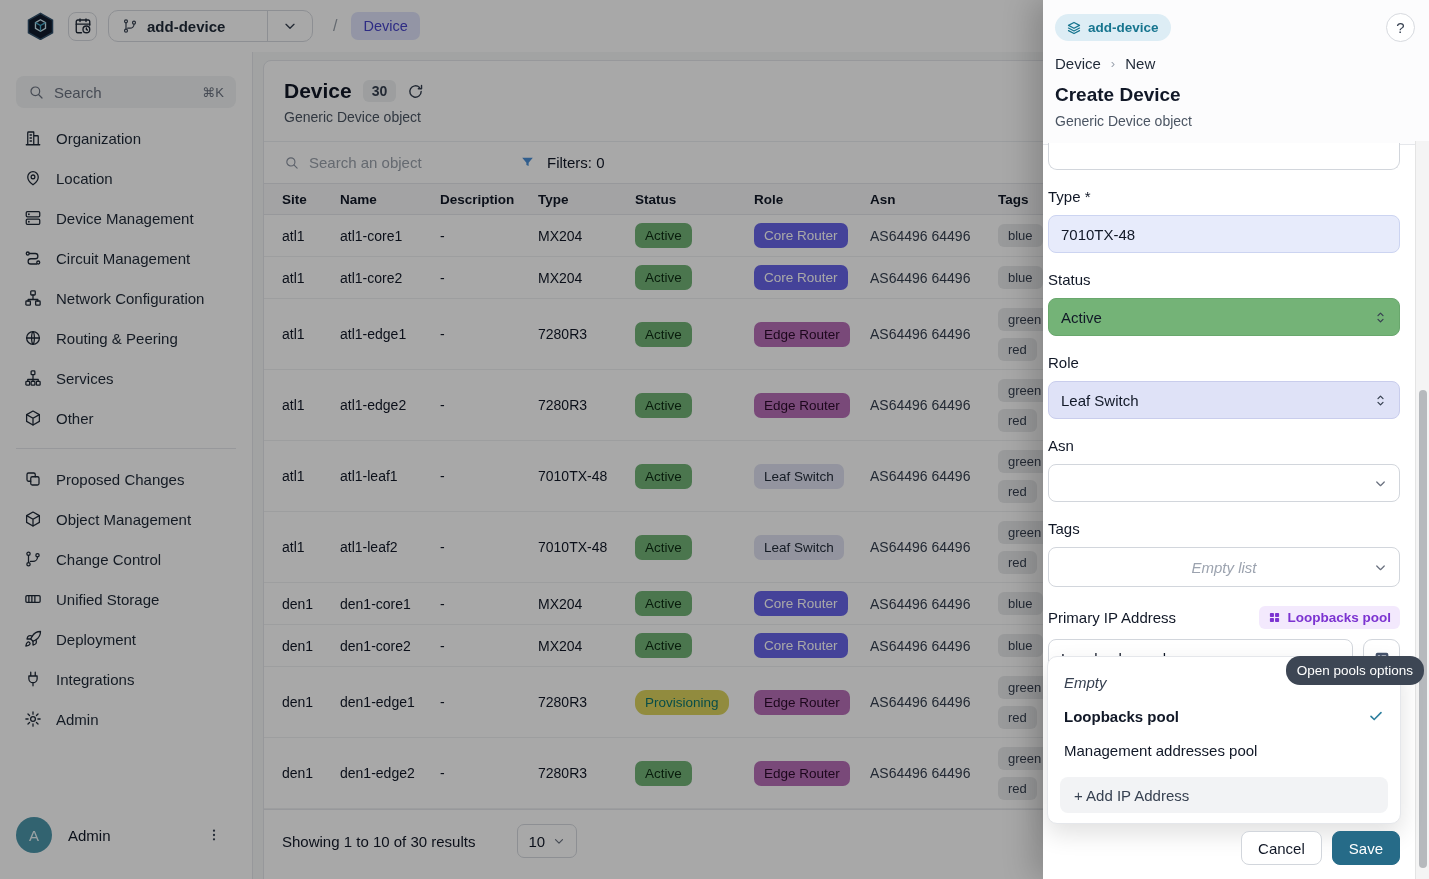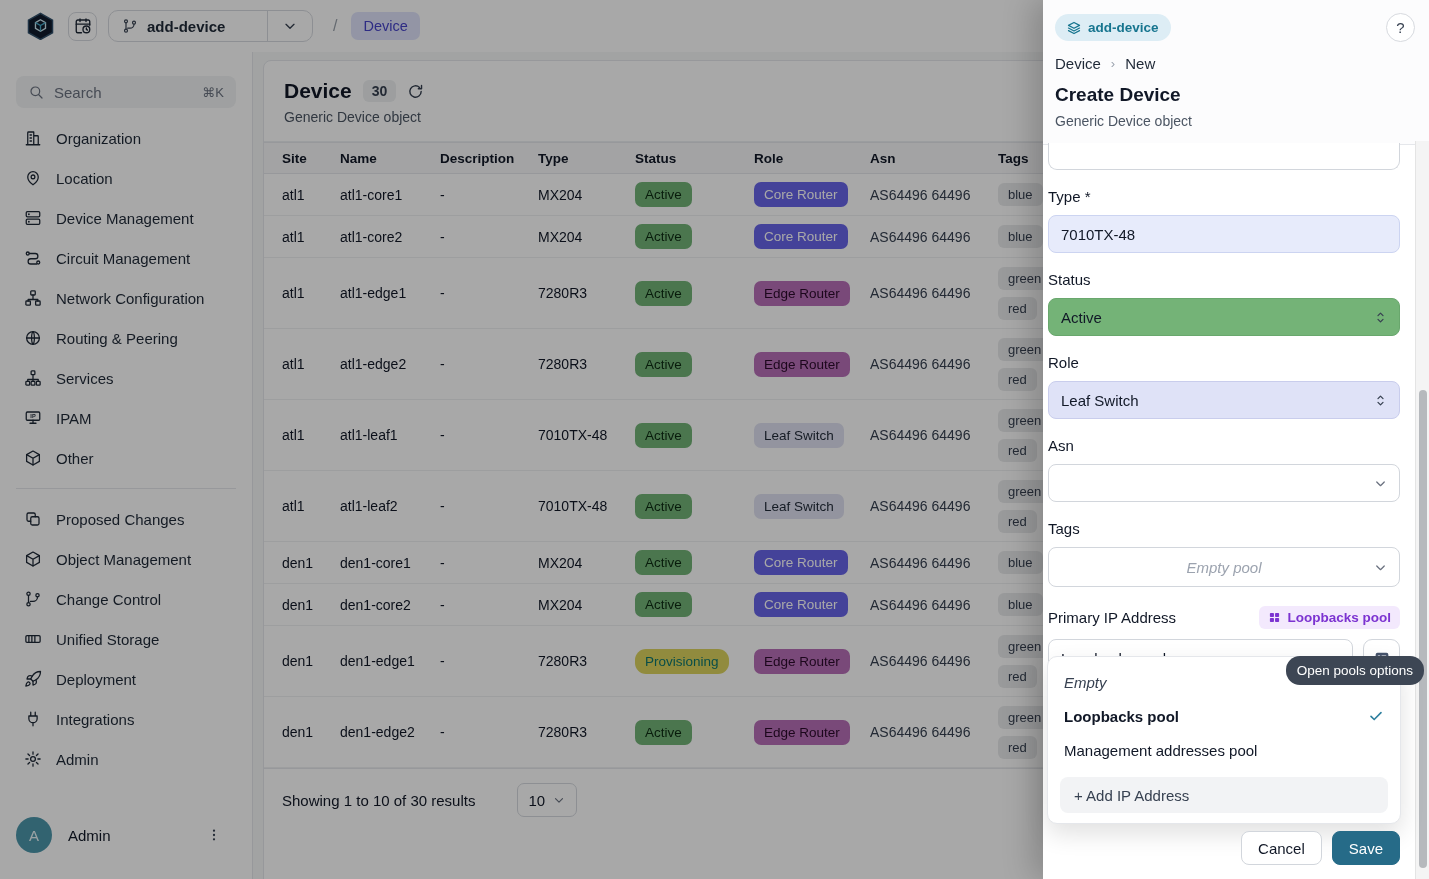--- a/index.html
+++ b/index.html
@@ -218,28 +218,20 @@
           <rect x="9.5" y="2.5" width="5" height="5" rx="1"></rect>
           <rect x="2.5" y="16.5" width="5" height="5" rx="1"></rect>
           <rect x="9.5" y="16.5" width="5" height="5" rx="1"></rect>
           <rect x="16.5" y="16.5" width="5" height="5" rx="1"></rect>
           <path d="M12 7.5v9M5 16.5V14h14v2.5"></path>
         </svg>
       <span>Services</span>
     </div>
     <div class="sb-item">
       <svg class="ic" viewBox="0 0 24 24" fill="none" stroke="currentColor" stroke-width="1.7" stroke-linecap="round" stroke-linejoin="round">
-          <rect x="3" y="4" width="18" height="11" rx="1.5"></rect>
-          <path d="M12 15v4M8 19h8"></path>
-          <text x="12" y="12.2" font-size="7.5" text-anchor="middle" fill="currentColor" stroke="none" font-weight="700">IP</text>
-        </svg>
-      <span>IPAM</span>
-    </div>
-    <div class="sb-item">
-      <svg class="ic" viewBox="0 0 24 24" fill="none" stroke="currentColor" stroke-width="1.7" stroke-linecap="round" stroke-linejoin="round">
           <path d="M12 2.7l8.5 4.8v9L12 21.3l-8.5-4.8v-9L12 2.7z"></path>
           <path d="M3.5 7.5L12 12.3l8.5-4.8M12 12.3v9"></path>
         </svg>
       <span>Other</span>
     </div>
 
     <div class="sb-div"></div>
 
     <div class="sb-item">
       <svg class="ic" viewBox="0 0 24 24" fill="none" stroke="currentColor" stroke-width="1.7" stroke-linecap="round" stroke-linejoin="round">
@@ -309,20 +301,35 @@
     <div class="card-header">
       <div class="title-row">
         <span class="page-title">Device</span>
         <span class="count-badge">30</span>
         <svg class="ic refresh" style="width:17px;height:17px" viewBox="0 0 24 24" fill="none" stroke="currentColor" stroke-width="2" stroke-linecap="round" stroke-linejoin="round">
             <path d="M20 12a8 8 0 1 1-2.34-5.66"></path>
             <path d="M20.5 3.5V8H16"></path>
           </svg>
       </div>
       <div class="card-sub">Generic Device object</div>
+    </div>
+    <div class="toolbar">
+      <div class="srch">
+        <svg class="ic" style="width:15px;height:15px" viewBox="0 0 24 24" fill="none" stroke="currentColor" stroke-width="1.8" stroke-linecap="round">
+            <circle cx="11" cy="11" r="6.5"></circle>
+            <path d="M15.8 15.8L21 21"></path>
+          </svg>
+        <span class="ph">Search an object</span>
+      </div>
+      <div class="filters">
+        <svg class="ic funnel" style="width:15px;height:15px" viewBox="0 0 24 24">
+            <path d="M3.5 4.5h17l-6.7 7.8v5.4l-3.6-1.9v-3.5L3.5 4.5z" fill="currentColor"></path>
+          </svg>
+        <span class="flbl">Filters: 0</span>
+      </div>
     </div>
 
     <div class="tgrid thead">
       <div>Site</div>
       <div>Name</div>
       <div>Description</div>
       <div>Type</div>
       <div>Status</div>
       <div>Role</div>
       <div>Asn</div>
@@ -523,21 +530,21 @@
       <span></span>
       <span class="cend">
           <svg class="ic" viewBox="0 0 24 24" fill="none" stroke="currentColor" stroke-width="2" stroke-linecap="round" stroke-linejoin="round">
             <path d="M6 9.5l6 6 6-6"></path>
           </svg>
         </span>
     </div>
 
     <div class="f-label">Tags</div>
     <div class="control c-plain c-center" style="height:40px">
-      <span>Empty pool</span>
+      <span>Empty list</span>
       <span class="cend">
           <svg class="ic" viewBox="0 0 24 24" fill="none" stroke="currentColor" stroke-width="2" stroke-linecap="round" stroke-linejoin="round">
             <path d="M6 9.5l6 6 6-6"></path>
           </svg>
         </span>
     </div>
 
     <div class="ip-label-row">
       <span class="f-label" style="margin-top:0">Primary IP Address</span>
       <span class="pool-badge">

